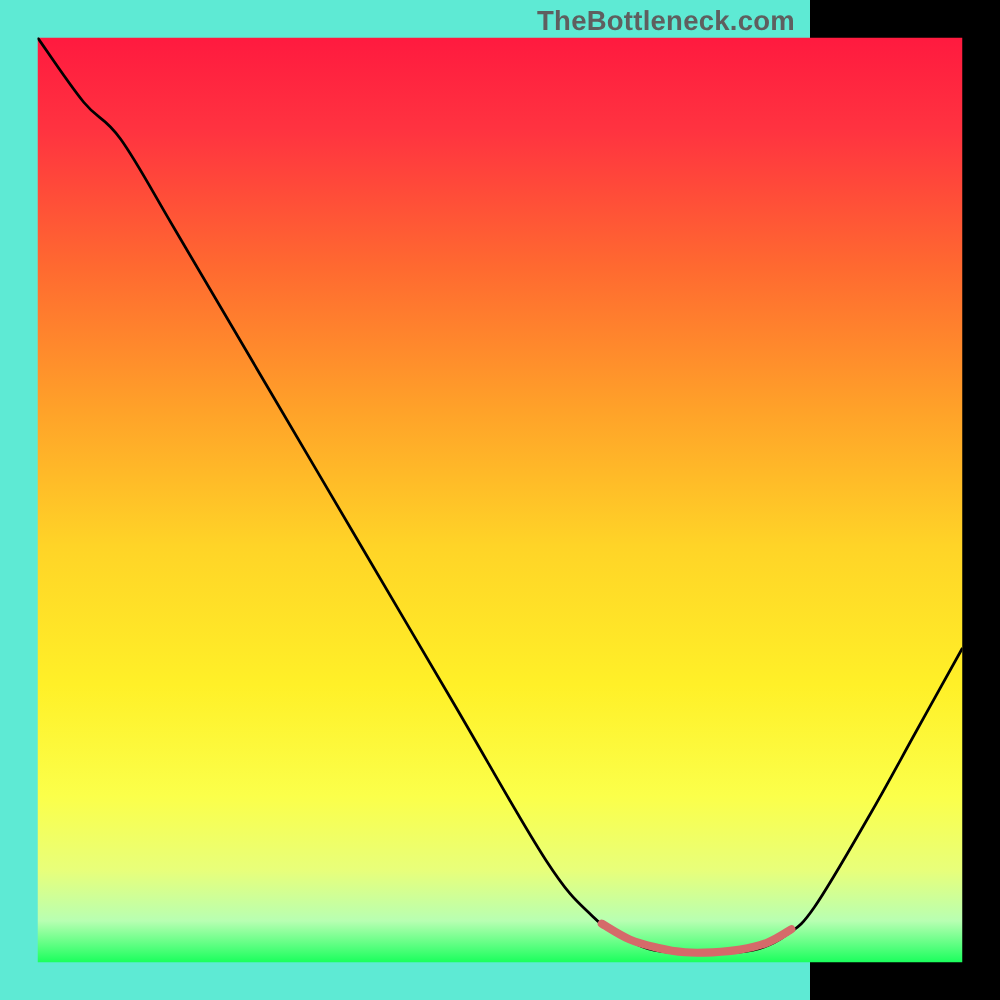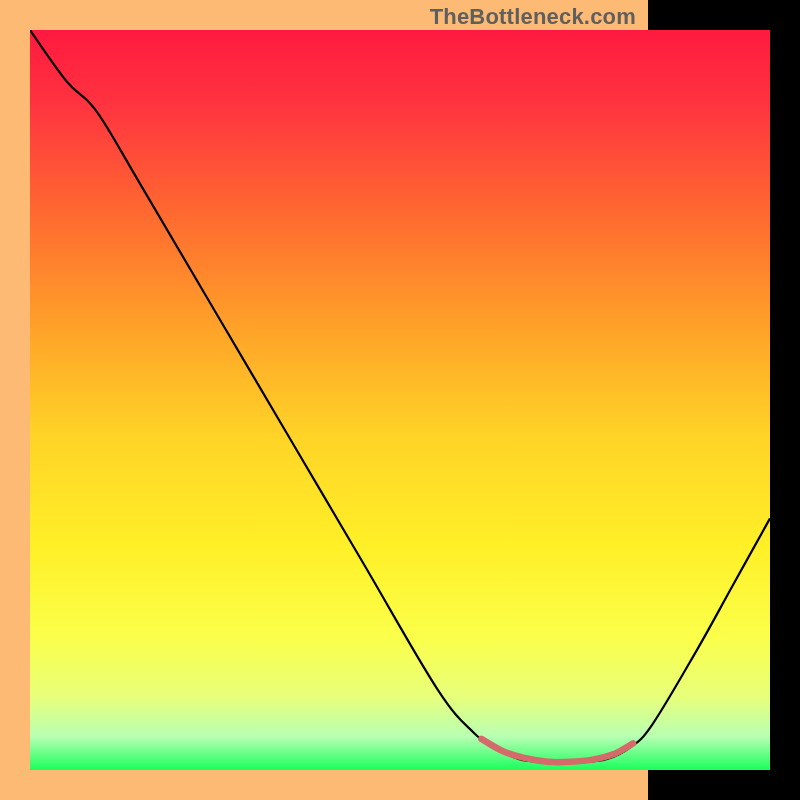--- a/index.html
+++ b/index.html
@@ -1,21 +1,21 @@
 <!DOCTYPE html>
 <html><head>
 <meta charset="utf-8">
 <style>
   * { margin: 0; padding: 0; box-sizing: border-box; }
   html, body { width: 800px; height: 800px; overflow: hidden; background: #000; }
   .frame {
     position: relative;
     width: 648px;
     height: 800px;
-    background: #fdba74;
+    background: #5eead4;
   }
   .watermark {
     position: absolute;
     top: 4px;
     right: 12px;
     font-family: Arial, Helvetica, sans-serif;
     font-size: 22px;
     font-weight: 600;
     color: #5f5f5f;
     letter-spacing: 0.2px;

